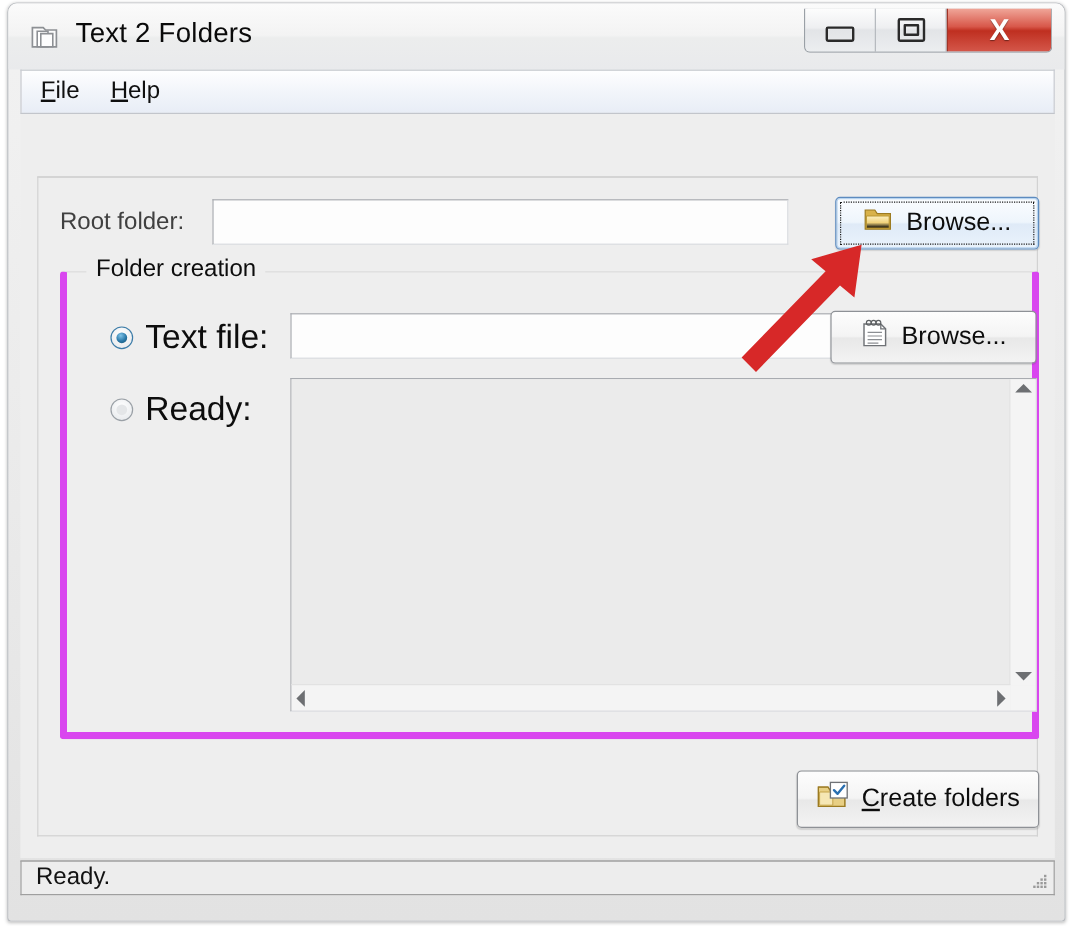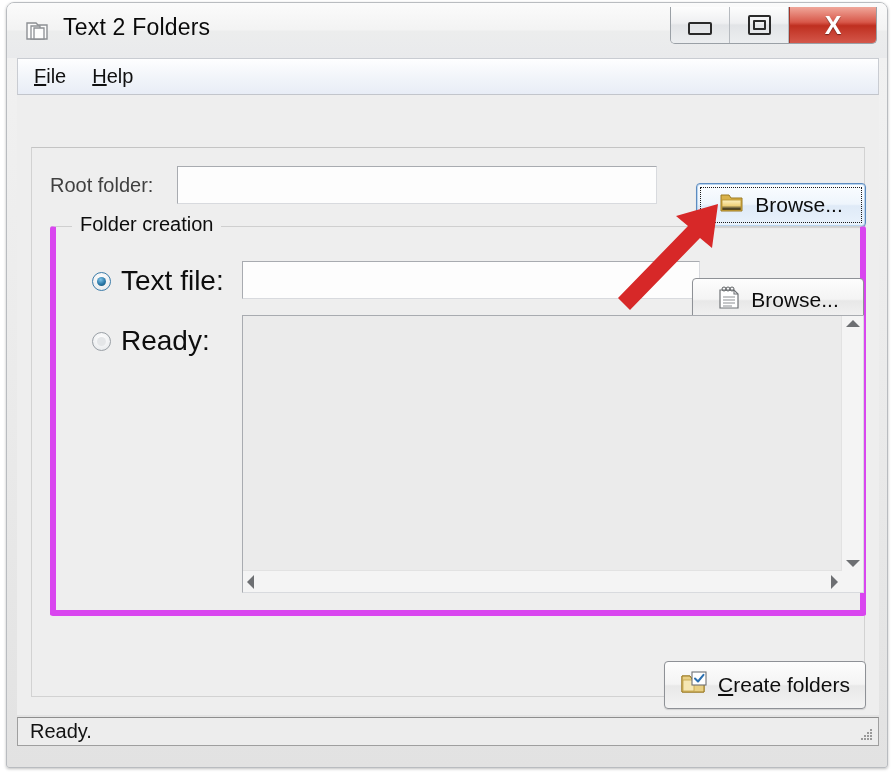--- a/index.html
+++ b/index.html
@@ -219,21 +219,20 @@
     border: 1px solid #8e9196;
     border-radius: 4px;
     display: flex;
     align-items: center;
     justify-content: center;
     cursor: default;
     font-size: 21px;
     color: #0d0d0d;
     box-shadow: 0 1px 1px rgba(0,0,0,0.12);
     white-space: nowrap;
-    margin-top: 19px;
   }
   .btn .btn-label { margin-left: 10px; }
   .btn .acc { text-decoration: underline; }
 
   .btn.focused {
     border: 1px solid #5d8bbf;
     background: linear-gradient(to bottom, #fbfdff 0%, #eef5fc 48%, #dfeaf7 52%, #eaf3fc 100%);
     box-shadow: 0 0 0 1px #b8d4ef inset, 0 1px 1px rgba(0,0,0,0.12);
   }
   .focus-rect {

